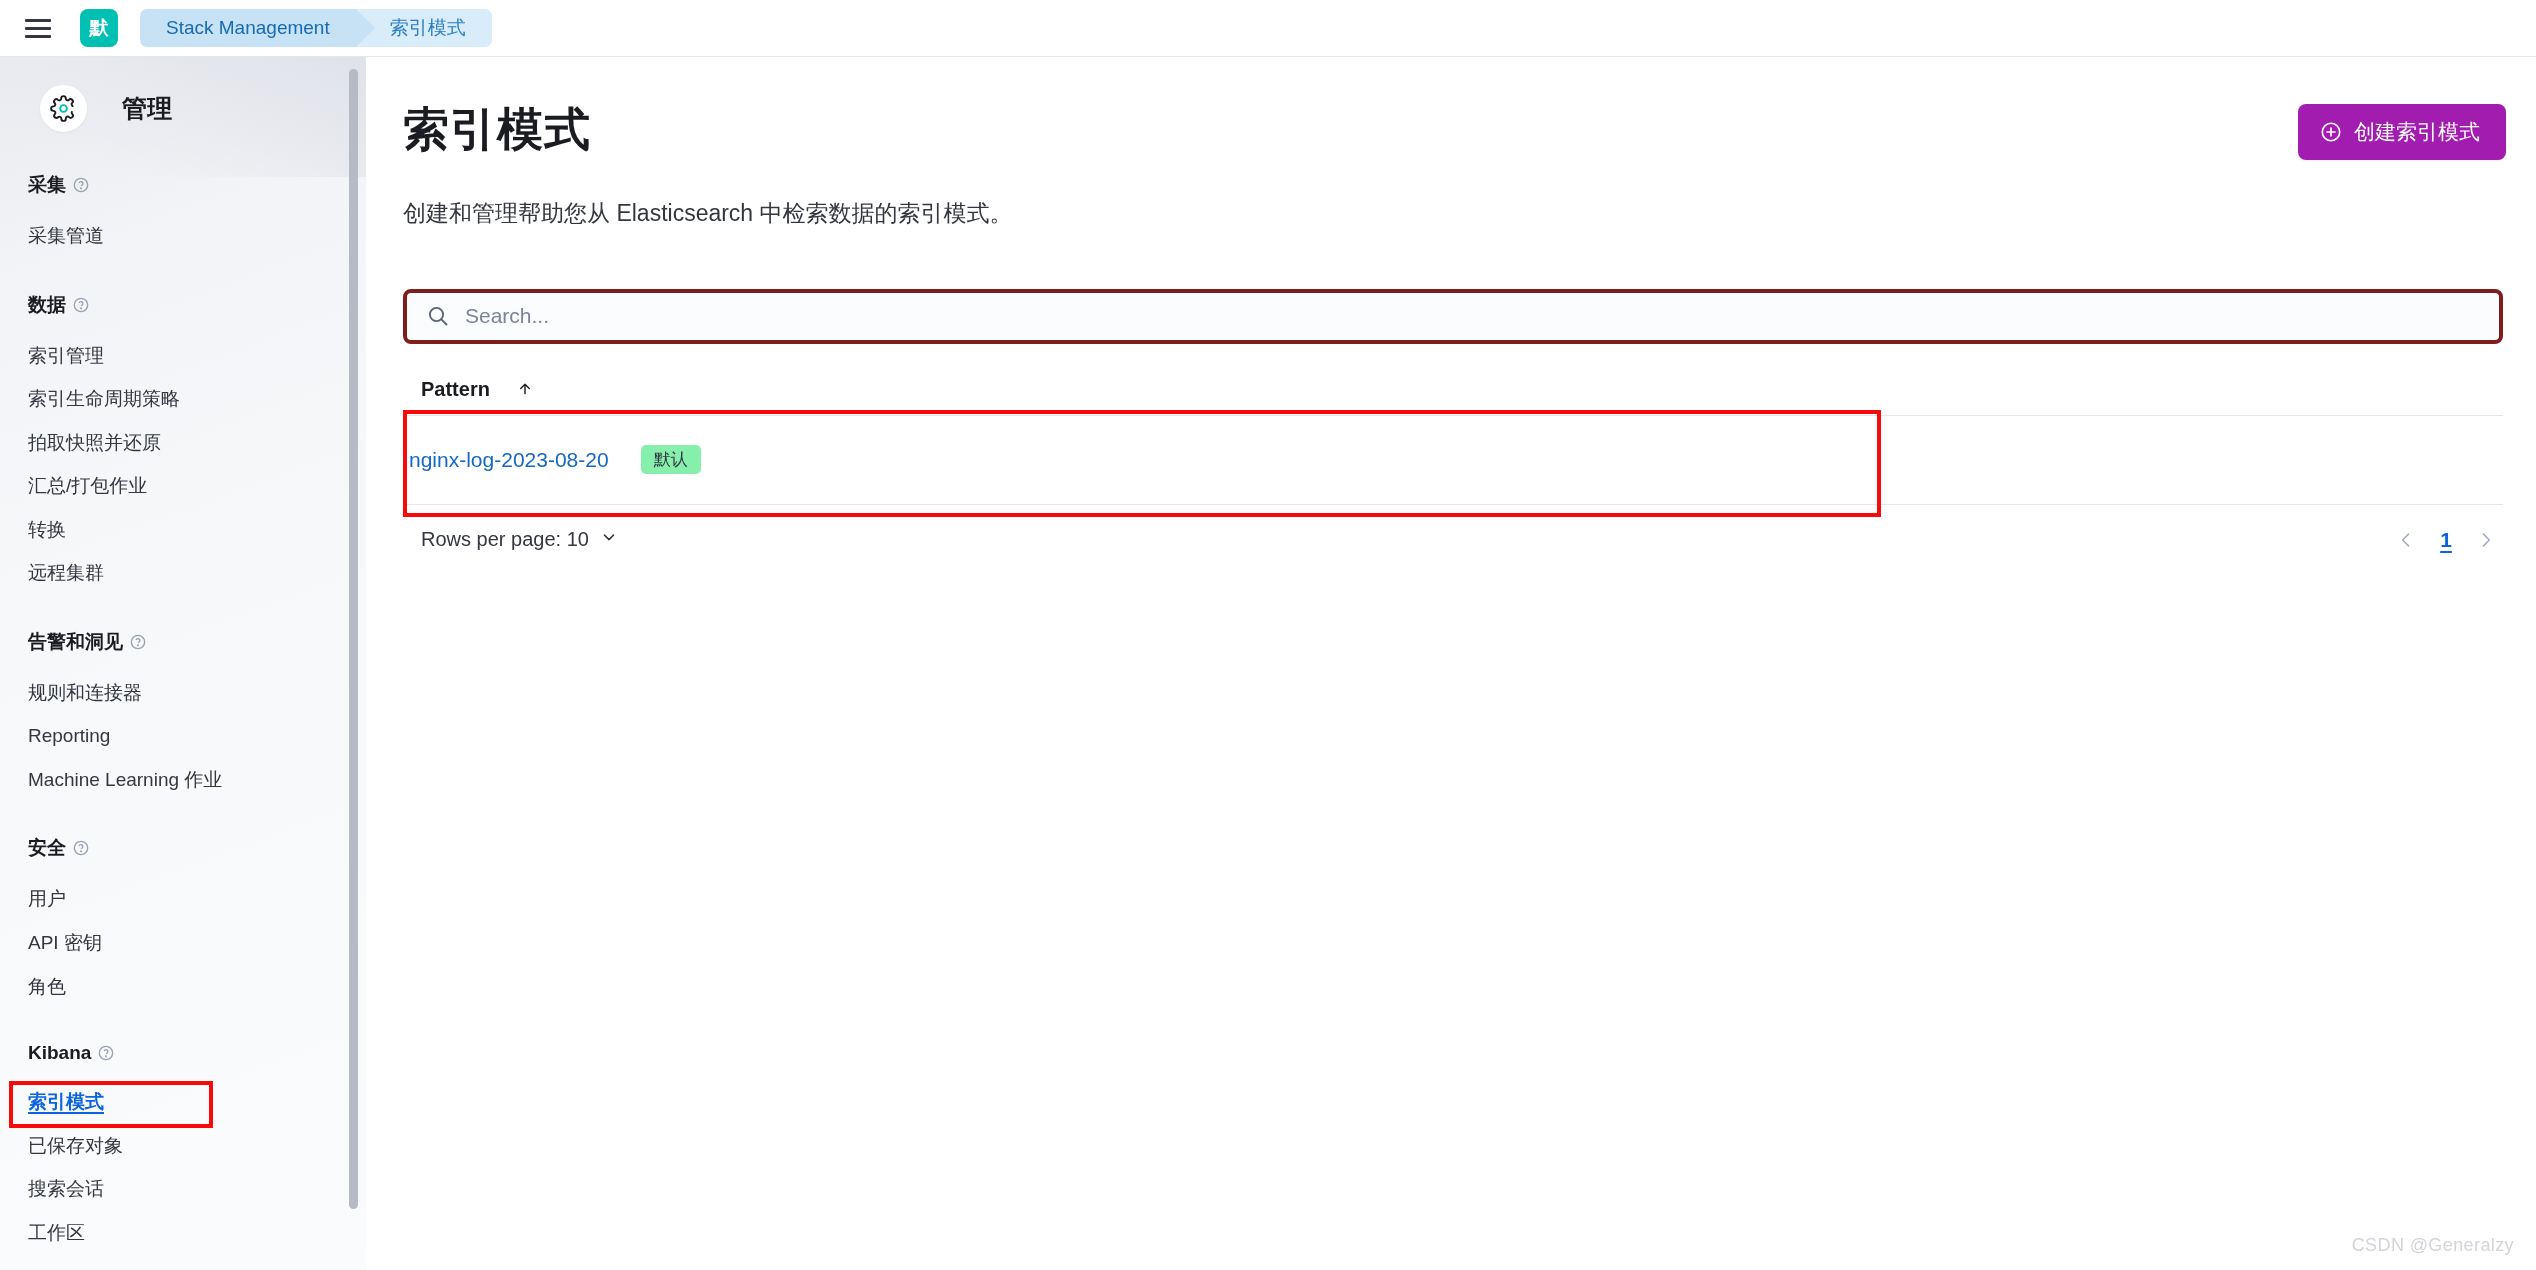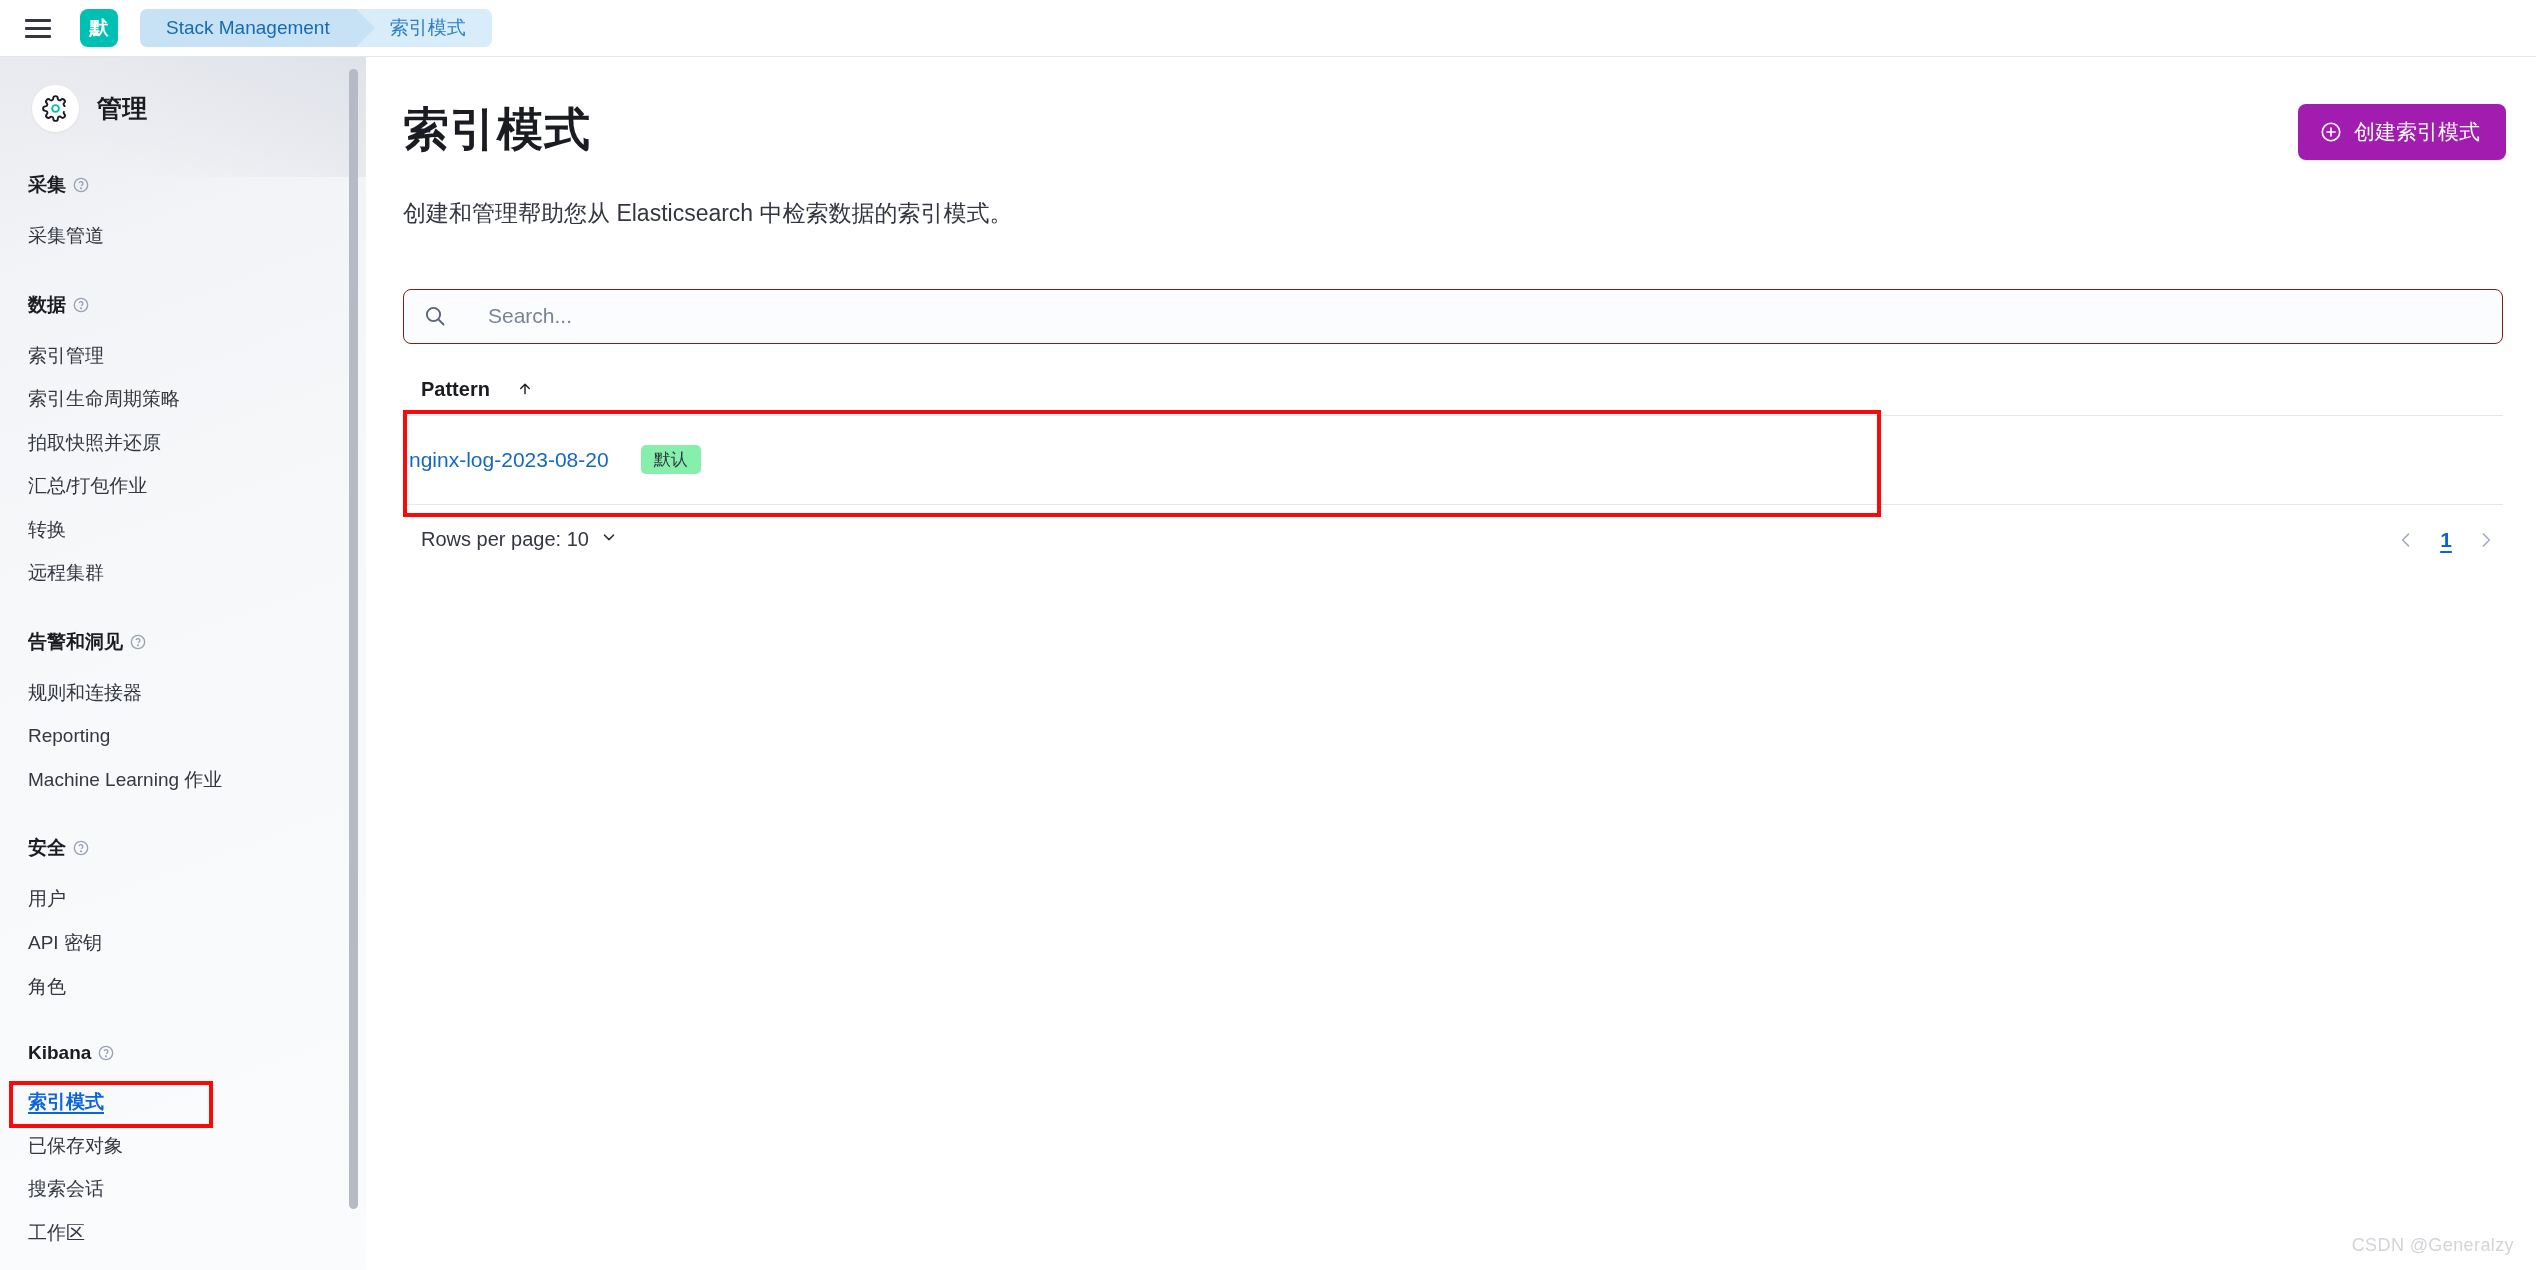--- a/index.html
+++ b/index.html
@@ -106,22 +106,22 @@
     pointer-events: none;
   }
   .sidebar-inner {
     position: relative;
     padding: 0 0 0 0;
     height: 100%;
   }
   .side-header {
     display: flex;
     align-items: center;
-    padding: 28px 0 0 32px;
-    gap: 18px;
+    padding: 28px 0 0 40px;
+    gap: 35px;
   }
   .side-header-icon {
     width: 47px; height: 47px;
     border-radius: 50%;
     background: #ffffff;
     display: flex; align-items: center; justify-content: center;
     box-shadow: 0 1px 3px rgba(0,0,0,0.06);
     flex: none;
   }
   .side-header-title {
@@ -239,27 +239,26 @@
     color: #343741;
     line-height: 1.5;
   }
 
   .search-box {
     position: relative;
     margin-top: 58px;
     height: 55px;
     width: 2100px;
     background: #fbfcfd;
-    border: 1px solid #7f1d1d;
+    border: 4px solid #7f1d1d;
     border-radius: 8px;
     display: flex;
     align-items: center;
     padding: 0 18px;
     cursor: text;
-    gap: 26px;
   }
   .search-icon-wrap {
     width: 26px; height: 26px;
     display: flex; align-items: center; justify-content: center;
     color: #5a6478;
     flex: none;
   }
   .search-input {
     border: none;
     outline: none;

